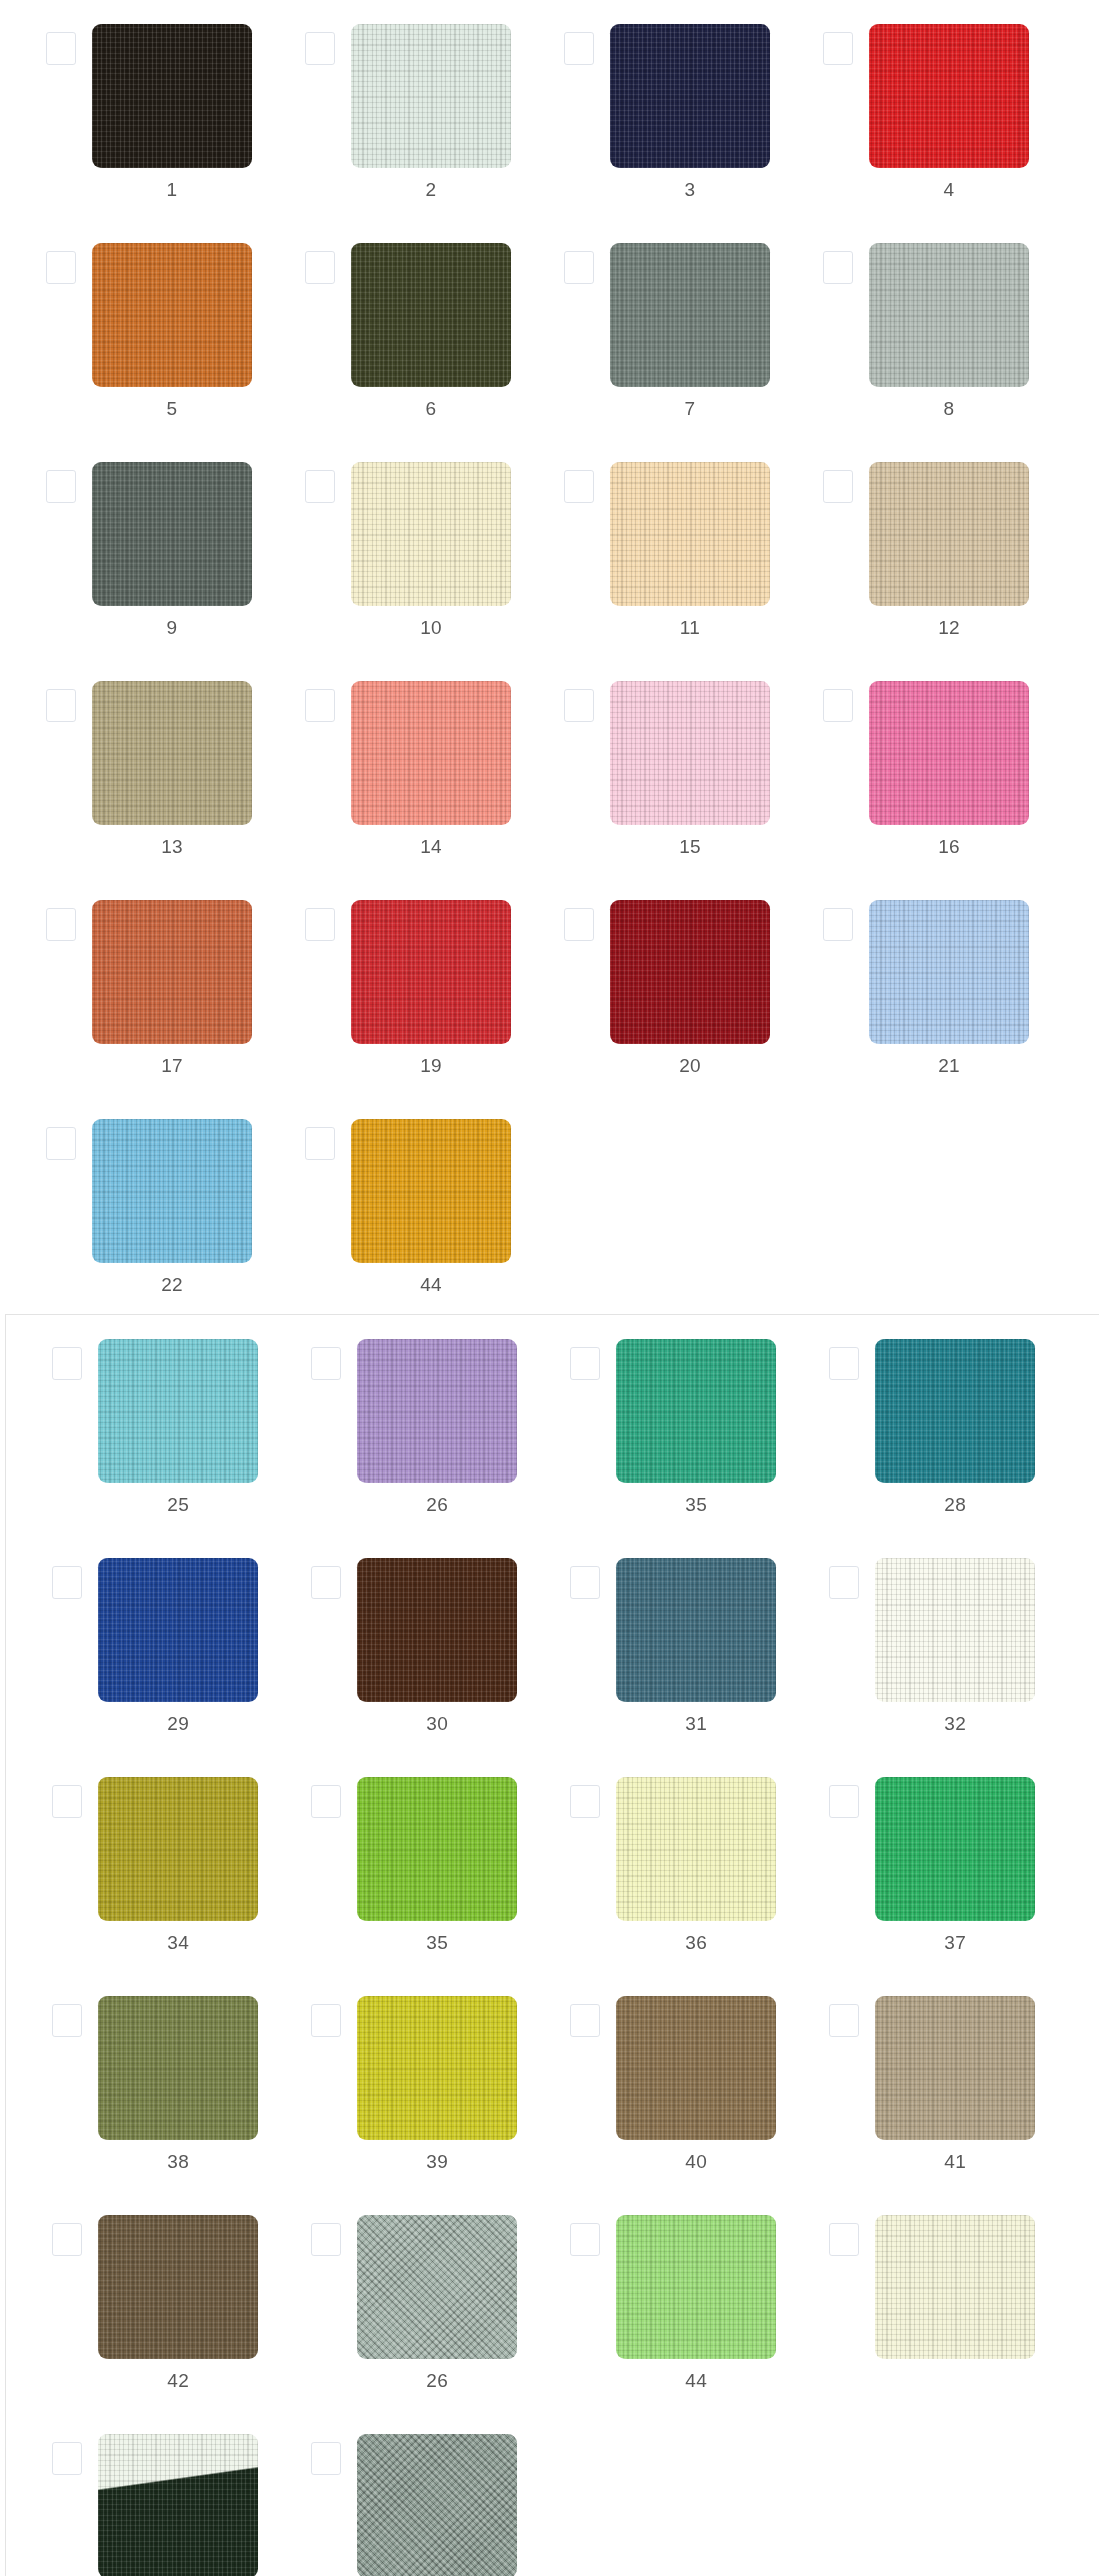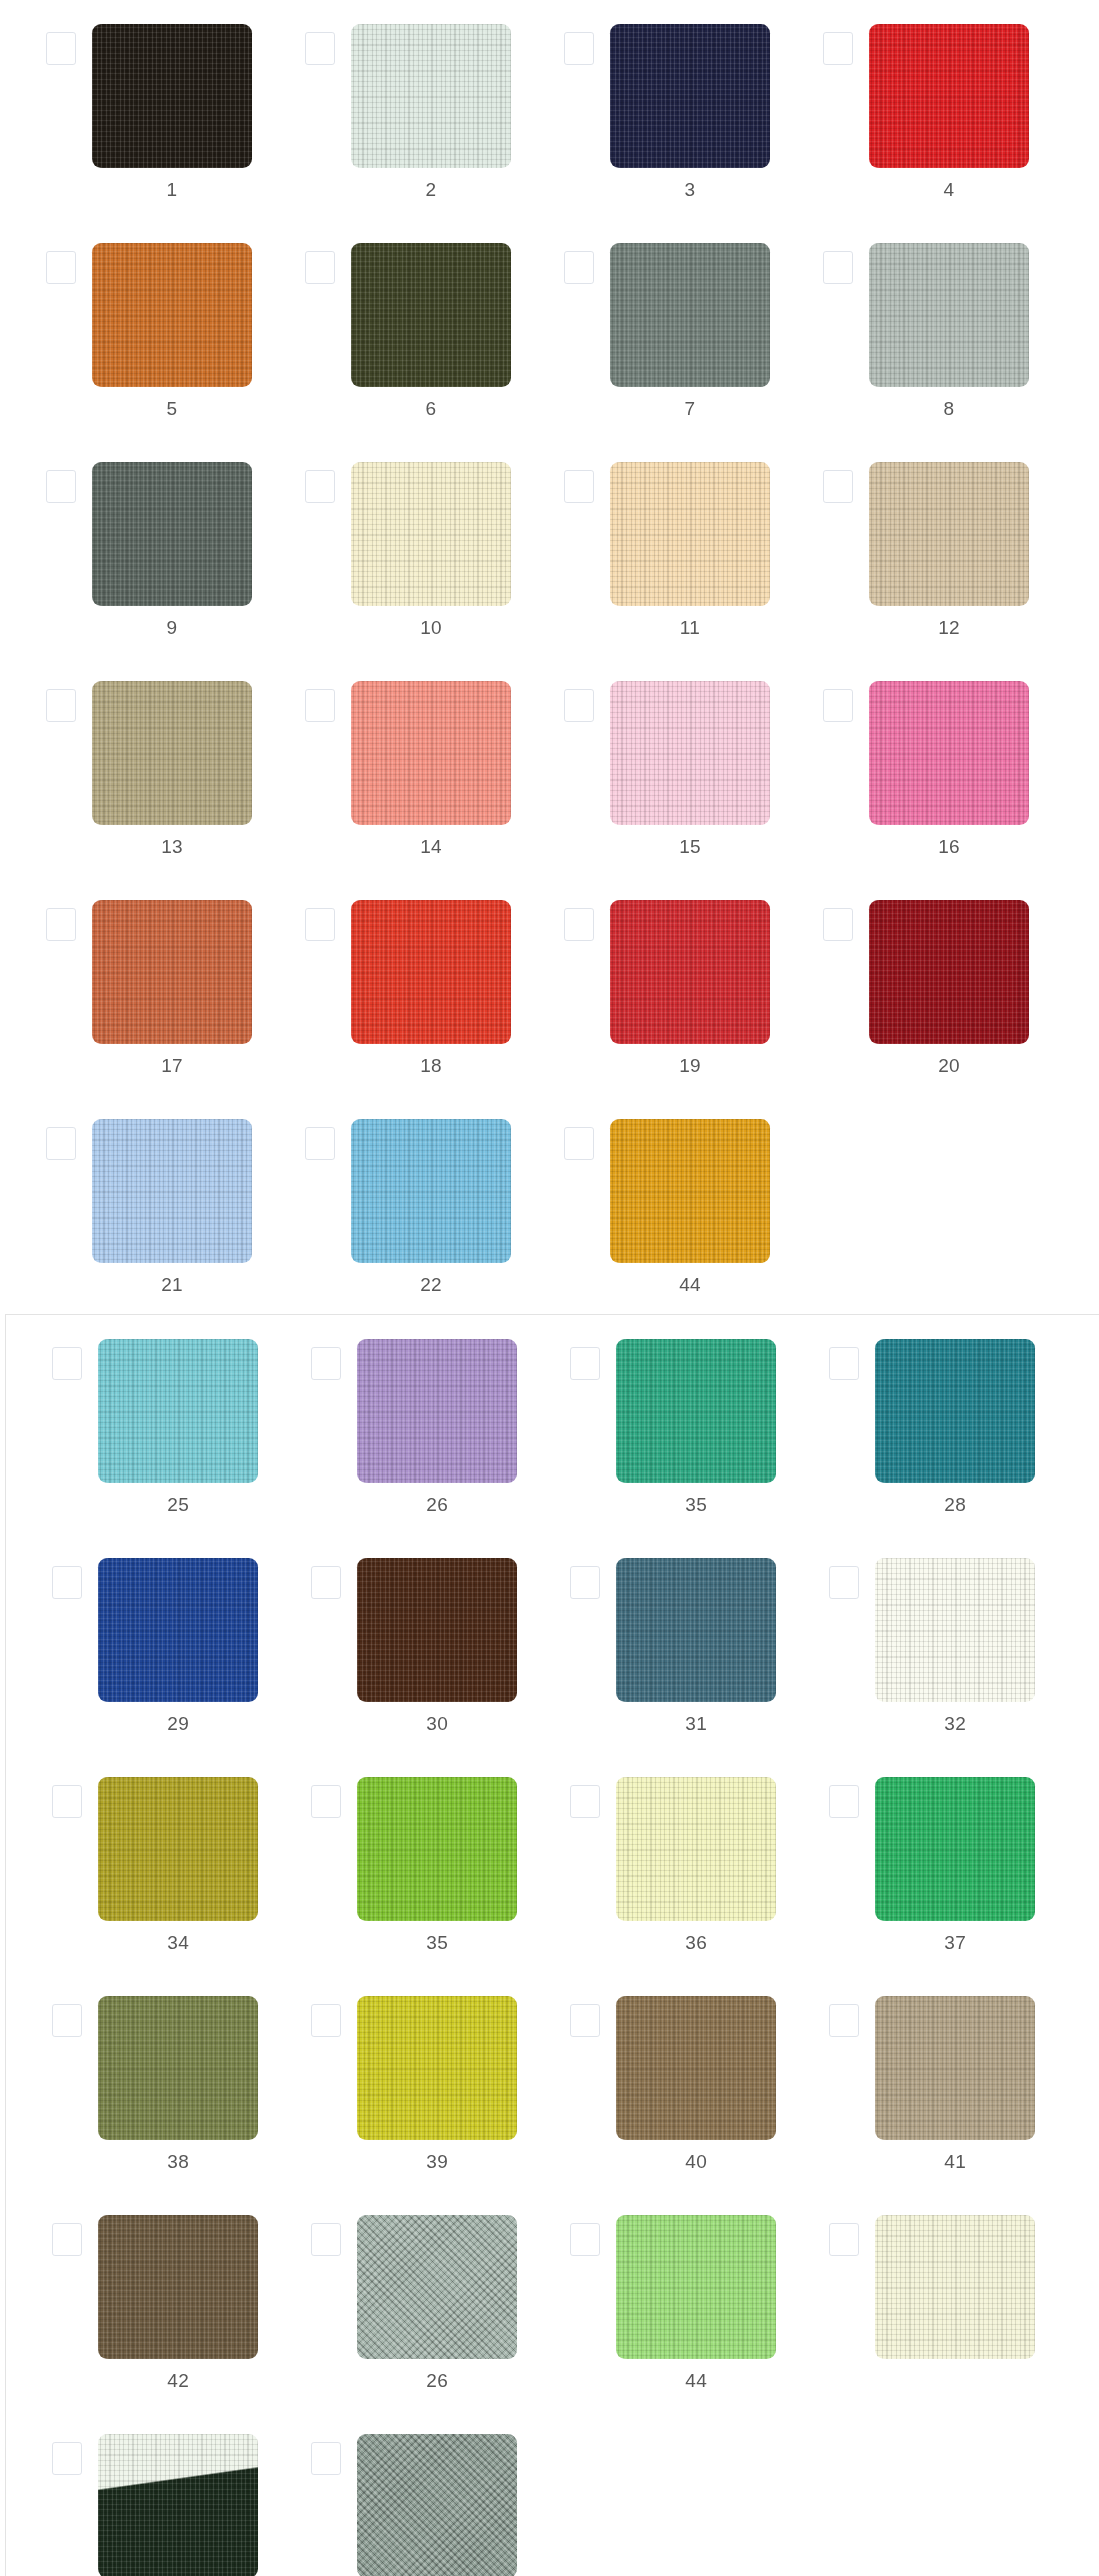--- a/index.html
+++ b/index.html
@@ -255,27 +255,20 @@
           <div class="swatch-cell">
             <div class="swatch-checkbox" role="checkbox" aria-checked="false"></div>
             <div class="swatch-tile-wrap">
               <div class="swatch-tile" style="background-color: rgb(202, 102, 64);"></div>
             </div>
             <div class="swatch-label">17</div>
           </div>
           <div class="swatch-cell">
             <div class="swatch-checkbox" role="checkbox" aria-checked="false"></div>
             <div class="swatch-tile-wrap">
-              <div class="swatch-tile" style="background-color: rgb(226, 58, 40);"></div>
-            </div>
-            <div class="swatch-label">18</div>
-          </div>
-          <div class="swatch-cell">
-            <div class="swatch-checkbox" role="checkbox" aria-checked="false"></div>
-            <div class="swatch-tile-wrap">
               <div class="swatch-tile" style="background-color: rgb(207, 43, 49);"></div>
             </div>
             <div class="swatch-label">19</div>
           </div>
           <div class="swatch-cell">
             <div class="swatch-checkbox" role="checkbox" aria-checked="false"></div>
             <div class="swatch-tile-wrap">
               <div class="swatch-tile" style="background-color: rgb(148, 19, 27);"></div>
             </div>
             <div class="swatch-label">20</div>

